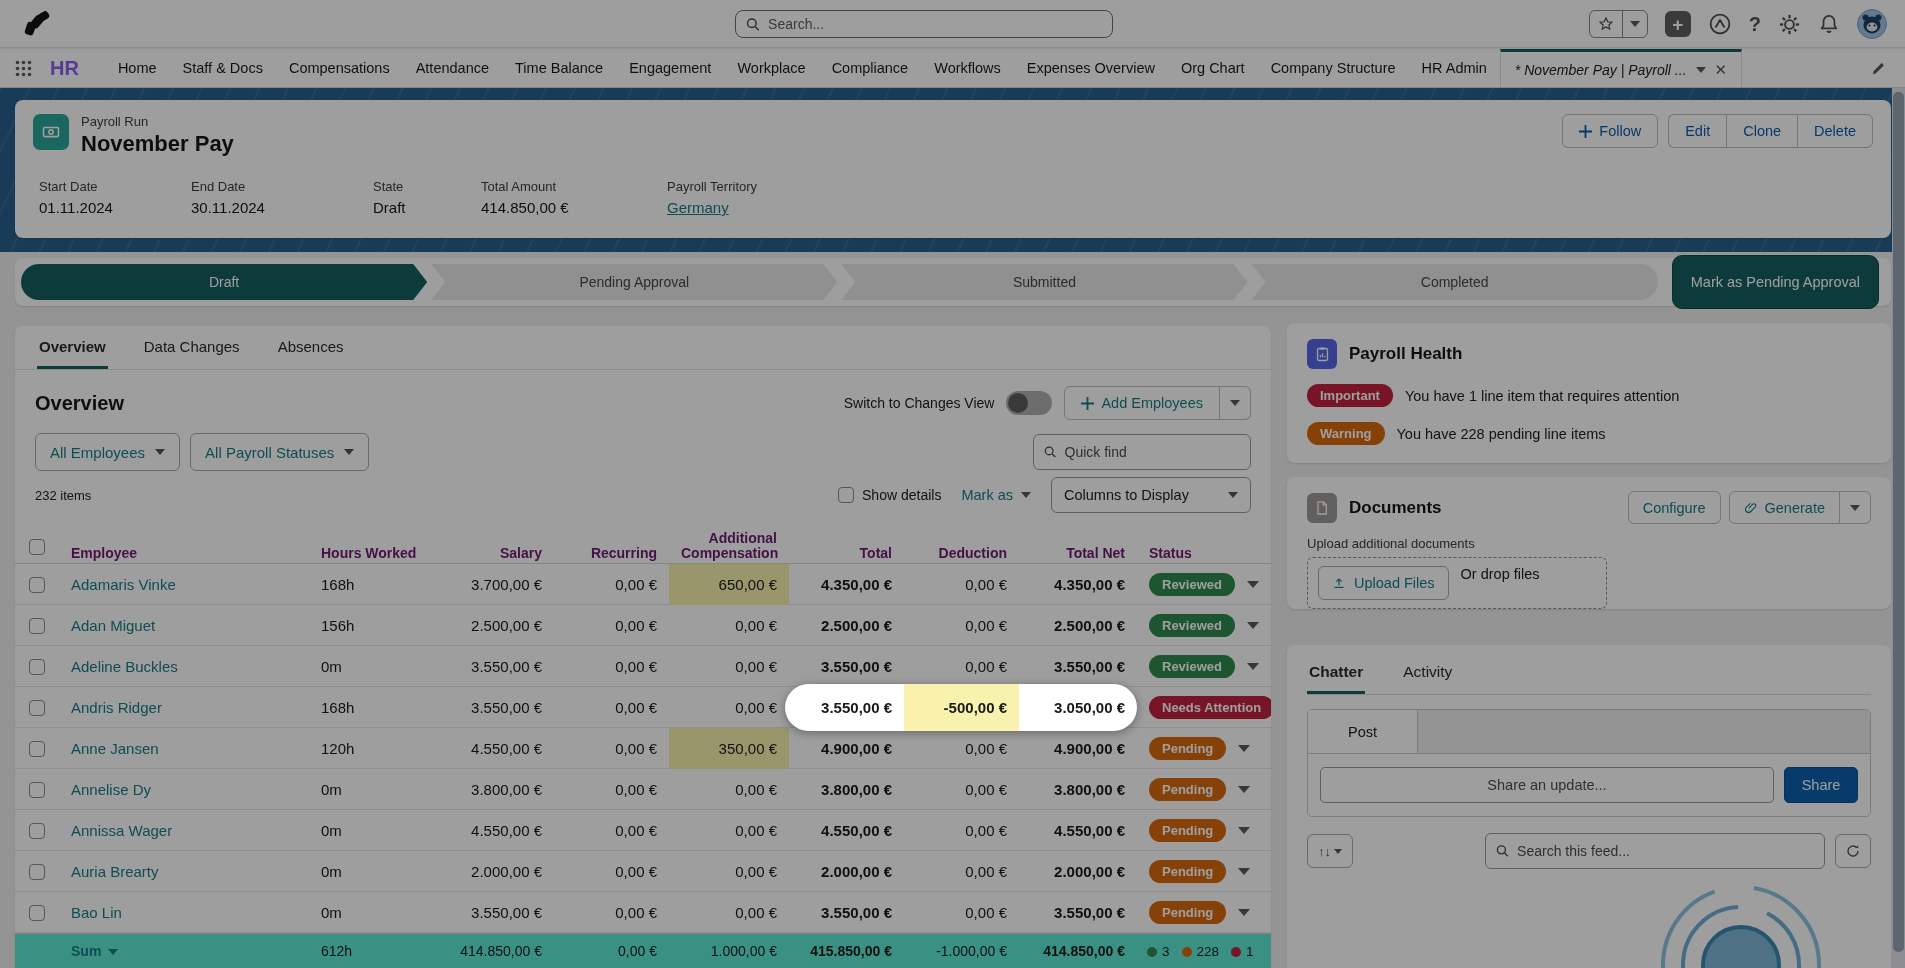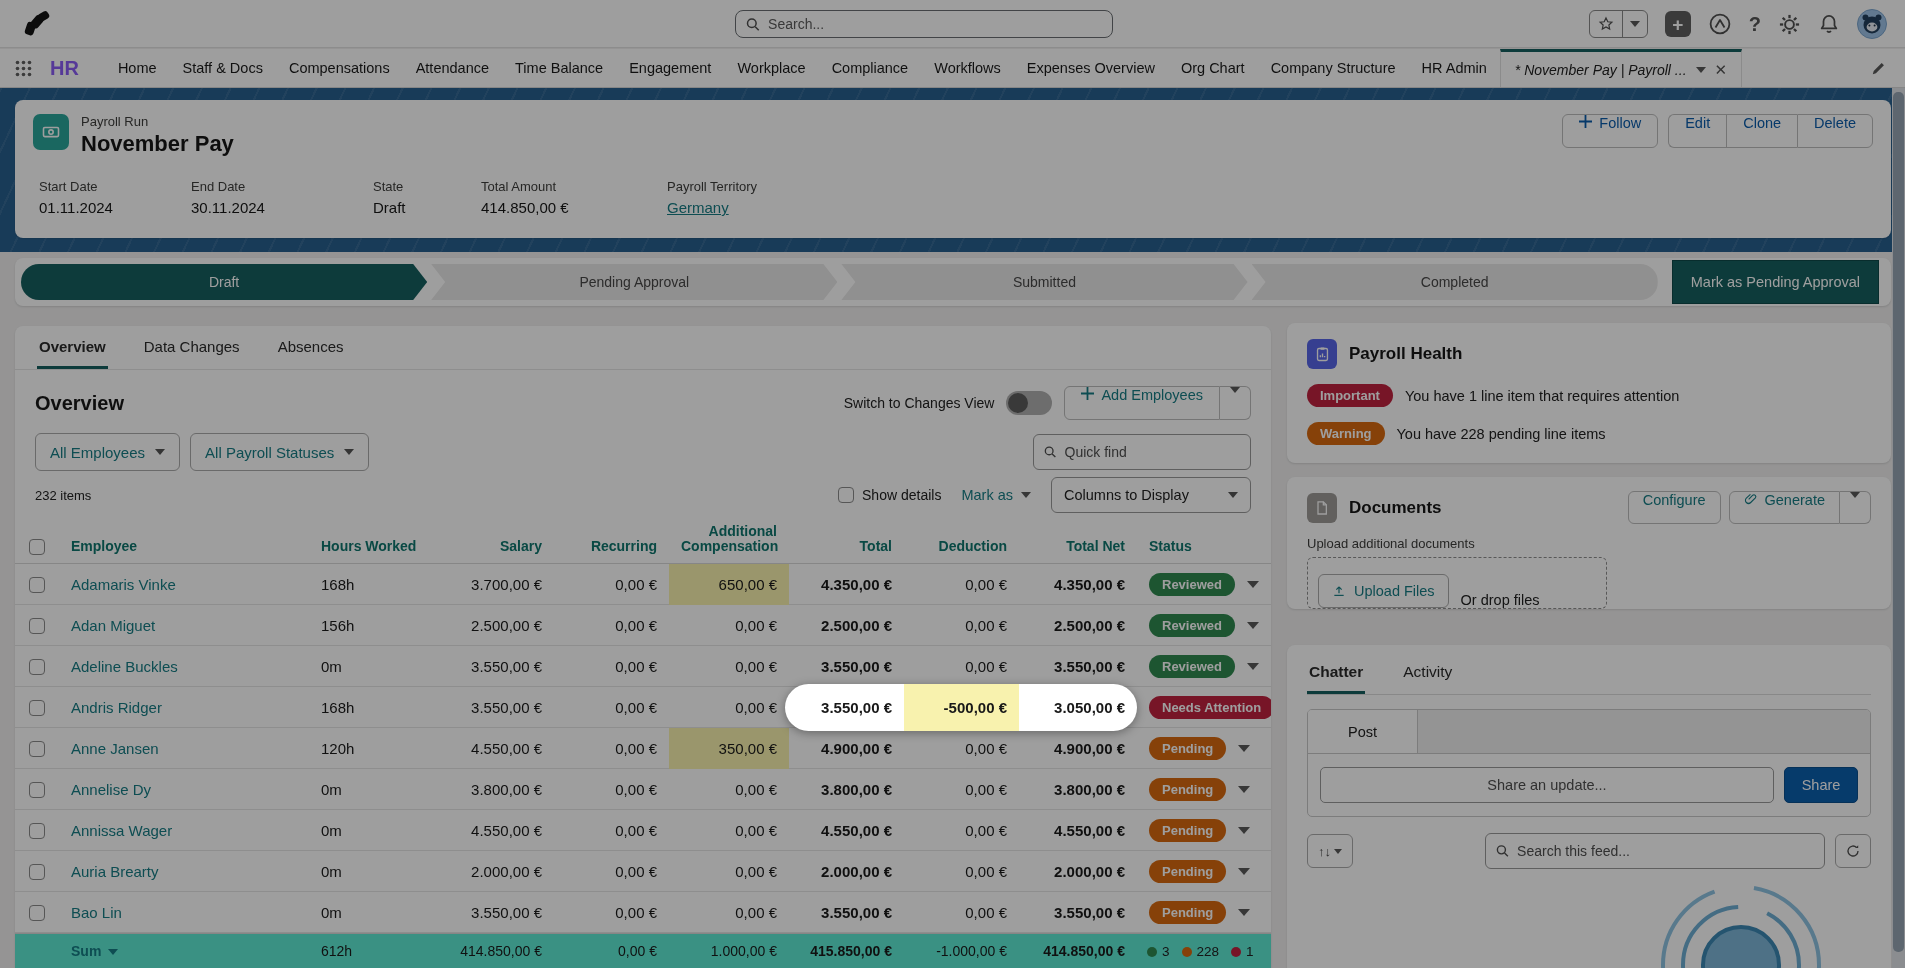--- a/index.html
+++ b/index.html
@@ -34,41 +34,41 @@
   
   .band { position:absolute; left:0; top:88px; width:1905px; height:164px; background:#28608f;
           background-image:repeating-linear-gradient(115deg, rgba(255,255,255,0.07) 0 2px, transparent 2px 26px); }
   .card { background:#fff; border-radius:8px; box-shadow:0 1px 2px rgba(0,0,0,0.12); }
   .record-card { position:absolute; left:15px; top:100px; width:1876px; height:138px; }
   .rc-top { display:flex; align-items:flex-start; padding:14px 18px 0 18px; }
   .entity-icon { width:36px; height:36px; border-radius:7px; background:#2aa79b; display:flex; align-items:center; justify-content:center; margin-right:12px; }
   .entity-label { font-size:13px; color:#3e3e3c; }
   .record-title { font-size:22px; font-weight:bold; color:#181818; margin-top:2px; }
   .rc-actions { margin-left:auto; display:flex; gap:10px; }
-  .btn { height:34px; border:1px solid #bdbdbd; border-radius:6px; background:#fff; color:#0b5cab; font-size:14.5px; font-family:inherit; padding:0 16px; display:flex; align-items:flex-start; gap:7px; cursor:pointer; }
+  .btn { height:34px; border:1px solid #bdbdbd; border-radius:6px; background:#fff; color:#0b5cab; font-size:14.5px; font-family:inherit; padding:0 16px; display:flex; align-items:center; gap:7px; cursor:pointer; }
   .btn-group { display:flex; }
   .btn-group .btn { border-radius:0; border-right-width:0; }
   .btn-group .btn:first-child { border-radius:6px 0 0 6px; }
   .btn-group .btn:last-child { border-radius:0 6px 6px 0; border-right-width:1px; }
   .rc-fields { display:flex; padding:22px 18px 0 24px; }
   .fld { margin-right:0; }
   .fld .flabel { font-size:13px; color:#3e3e3c; }
   .fld .fvalue { font-size:15px; color:#181818; margin-top:5px; }
   .fld-0 { width:152px; } .fld-1 { width:182px; } .fld-2 { width:108px; } .fld-3 { width:186px; }
   .fvalue.link { color:#177d85; text-decoration:underline; cursor:pointer; }
 
   
   .path-card { position:absolute; left:15px; top:258px; width:1876px; height:48px; display:flex; align-items:center; padding:0 12px 0 6px; }
   .path { flex:1; display:flex; gap:4px; height:36px; margin-right:14px; }
   .stage-chip { flex:1; display:flex; align-items:center; justify-content:center; font-size:14px; color:#474747; background:#e9e8e8; cursor:pointer;
     clip-path:polygon(0% 0%, calc(100% - 14px) 0%, 100% 50%, calc(100% - 14px) 100%, 0% 100%, 14px 50%); }
   .stage-chip.first { border-radius:18px 0 0 18px; clip-path:polygon(0% 0%, calc(100% - 14px) 0%, 100% 50%, calc(100% - 14px) 100%, 0% 100%); }
   .stage-chip.last { border-radius:0 18px 18px 0; clip-path:polygon(0% 0%, 100% 0%, 100% 100%, 0% 100%, 14px 50%); }
   .stage-chip.active { background:#15605f; color:#fff; }
-  .path-btn { height:44px; background:#15605f; color:#fff; border:1px solid #0d4a49; border-radius:0; font-size:14.5px; font-family:inherit; padding:0 18px; cursor:pointer; }
+  .path-btn { height:54px; background:#15605f; color:#fff; border:1px solid #0d4a49; border-radius:10px; font-size:14.5px; font-family:inherit; padding:0 18px; cursor:pointer; }
 
   
   .left-card { position:absolute; left:15px; top:326px; width:1256px; height:642px; border-radius:8px 8px 0 0; overflow:hidden; }
   .tabs-row { height:44px; display:flex; align-items:flex-end; gap:34px; padding:0 22px; border-bottom:1px solid #e6e6e6; }
   .tab { font-size:15px; color:#2b2b2b; padding:10px 2px 11px 2px; cursor:pointer; border-bottom:3px solid transparent; }
   .tab.active { border-bottom-color:#15605f; font-weight:bold; }
   .list-header { height:58px; display:flex; align-items:center; padding:8px 20px 0 20px; }
   .list-title { font-size:20px; font-weight:bold; color:#181818; }
   .lh-right { margin-left:auto; display:flex; align-items:center; gap:12px; }
   .switch-label { font-size:14px; color:#222; }
@@ -88,21 +88,21 @@
   .meta-right { margin-left:auto; display:flex; align-items:center; gap:20px; }
   .cb { display:inline-block; width:16px; height:16px; border:1px solid #8b8b8b; border-radius:4px; background:#fff; }
   .meta-check { display:flex; align-items:center; gap:8px; font-size:14px; color:#222; cursor:pointer; }
   .mark-as { display:flex; align-items:center; gap:8px; color:#177d85; font-size:14.5px; cursor:pointer; }
   .cols-select { width:200px; height:36px; border:1px solid #9a9a9a; border-radius:6px; background:#fff; display:flex; align-items:center; padding:0 12px; font-size:14.5px; color:#222; cursor:pointer; }
   .cols-select .caret-down { margin-left:auto; border-top-color:#555; }
 
   
   .tgrid { display:grid; grid-template-columns:44px 250px 120px 125px 115px 120px 115px 115px 118px 1fr; align-items:center; }
   .thead { height:50px; border-bottom:1px solid #d9d9d9; align-items:end; }
-  .th { font-size:14px; font-weight:bold; color:#0f766e; padding:0 12px 8px 12px; line-height:1.12; }
+  .th { font-size:14px; font-weight:bold; color:#701a75; padding:0 12px 1px 12px; line-height:1.12; }
   .th.num { text-align:right; }
   .trow { height:41px; border-bottom:1px solid #e5e5e5; position:relative; }
   .tc { font-size:15px; color:#1a1a1a; padding:0 12px; height:41px; line-height:41px; white-space:nowrap; overflow:hidden; }
   .tc.num { text-align:right; }
   .tc.bold { font-weight:bold; }
   .tc.hl { background:#f8f2ae; }
   .tc.checkcell { display:flex; align-items:center; justify-content:center; padding:0; }
   .emp-link { color:#177d85; cursor:pointer; text-decoration:none; }
   .statuscell { display:flex; align-items:center; gap:12px; padding:0 6px 0 12px; height:41px; }
   .badge { color:#fff; font-weight:bold; font-size:13px; padding:4px 13px; border-radius:13px; white-space:nowrap; }
@@ -126,21 +126,21 @@
   .card-head { display:flex; align-items:center; gap:12px; }
   .card-icon { width:30px; height:30px; border-radius:6px; display:flex; align-items:center; justify-content:center; }
   .card-title { font-size:17px; font-weight:bold; color:#181818; }
   .alert-row { display:flex; align-items:center; gap:12px; margin-top:15px; }
   .alert-text { font-size:14.5px; color:#222; }
   .docs-card { top:477px; height:132px; padding:14px 20px; }
   .docs-actions { margin-left:auto; display:flex; gap:8px; }
   .docs-actions .btn { color:#177d85; height:33px; padding:0 14px; }
   .btn.icon-only { padding:0 10px; }
   .upload-hint { font-size:13px; color:#3e3e3c; margin:12px 0 6px 0; }
-  .dropzone { width:300px; height:52px; border:1px dashed #8f8f8f; border-radius:6px; display:flex; align-items:flex-end; padding:0 10px; gap:12px; }
+  .dropzone { width:300px; height:52px; border:1px dashed #8f8f8f; border-radius:6px; display:flex; align-items:flex-start; padding:8px 10px; gap:12px; }
   .upload-btn { height:34px; border:1px solid #ababab; border-radius:6px; background:#fff; color:#177d85; font-size:14.5px; font-family:inherit; padding:0 13px; display:flex; align-items:center; gap:8px; cursor:pointer; }
   .drop-text { font-size:14.5px; color:#222; }
   .feed-card { top:645px; height:345px; padding:10px 20px 0 20px; overflow:hidden; }
   .feed-tabs { display:flex; gap:36px; border-bottom:1px solid #dcdcdc; }
   .feed-tab { font-size:15.5px; color:#2b2b2b; padding:8px 2px 10px 2px; border-bottom:3px solid transparent; cursor:pointer; }
   .feed-tab.active { font-weight:bold; border-bottom-color:#15605f; }
   .publisher { border:1px solid #c9c9c9; border-radius:5px; margin-top:14px; overflow:hidden; }
   .pub-tabs { height:44px; background:#efefef; display:flex; border-bottom:1px solid #c9c9c9; }
   .pub-tab { width:110px; background:#fff; border-right:1px solid #c9c9c9; display:flex; align-items:center; justify-content:center; font-size:14.5px; color:#222; cursor:pointer; }
   .composer { display:flex; gap:10px; padding:13px 12px; }

